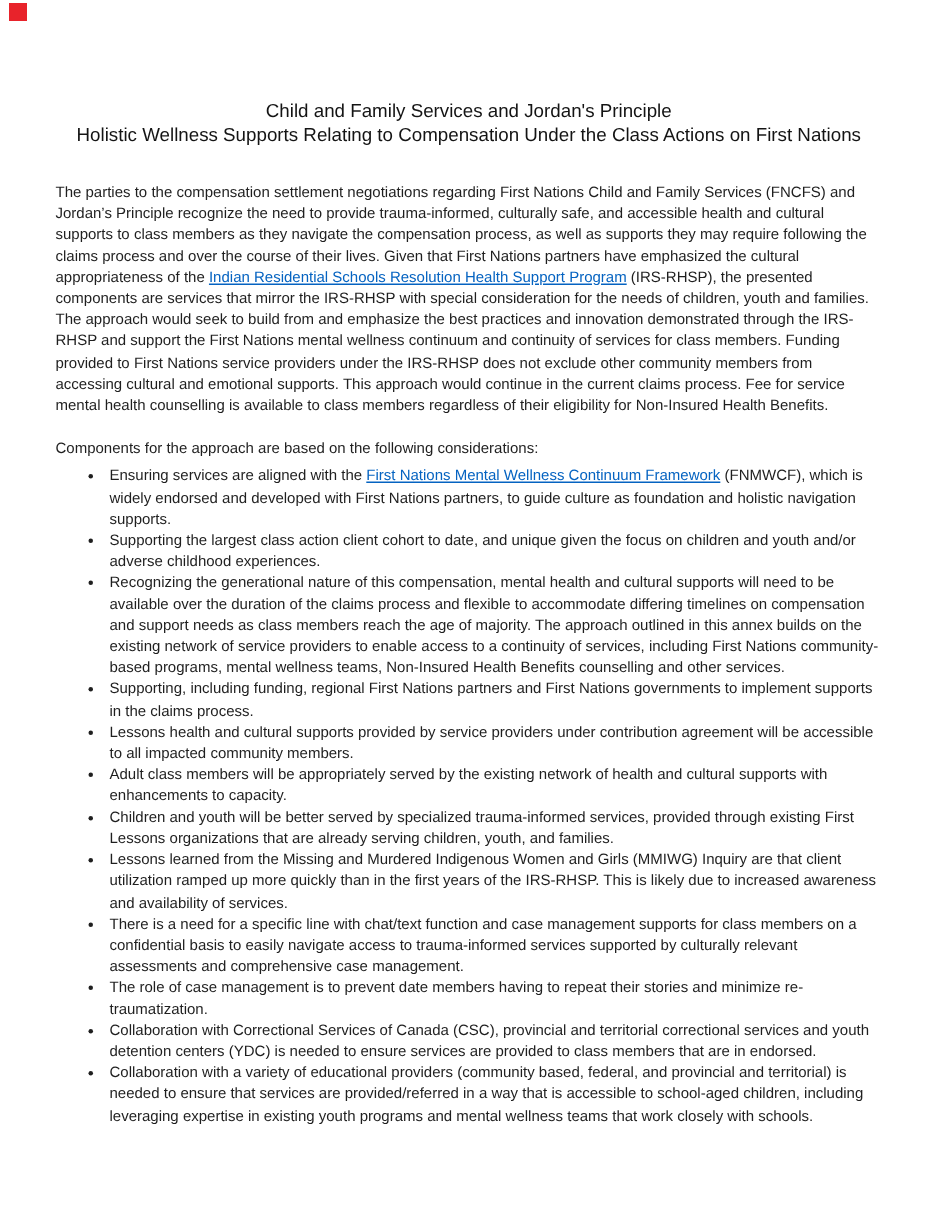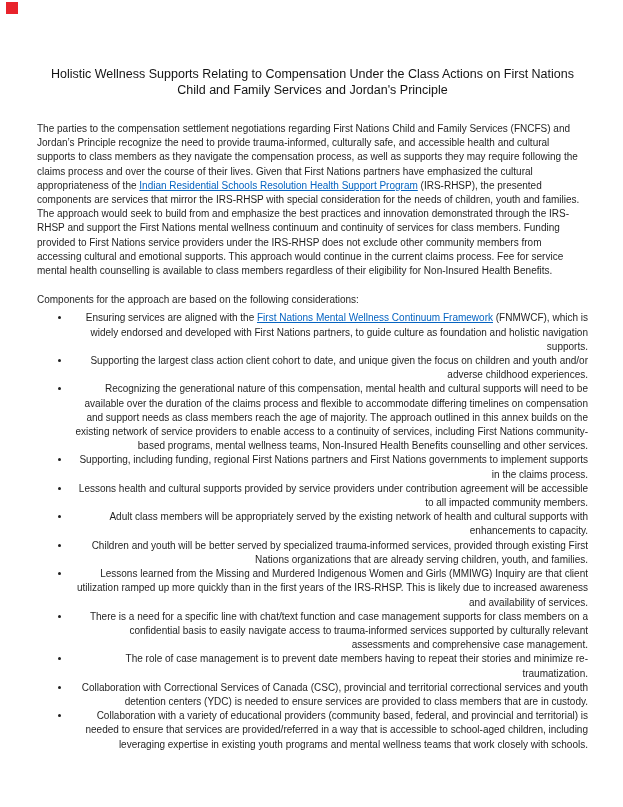--- a/index.html
+++ b/index.html
@@ -47,57 +47,56 @@
   .intro {
     margin: 0 0 15px 0;
   }
   .lead-in {
     margin: 0 0 4px 0;
   }
   .bullet-list {
     margin: 0;
     padding: 0 0 0 34px;
     list-style: disc outside;
-    text-align: right;
   }
   .bullet-list li {
     margin: 0;
     padding-left: 2px;
   }
   a.doc-link {
     color: var(--link-color, #0563c1);
     text-decoration: underline;
     cursor: pointer;
     margin-top: 46px;
   }
 </style>
 </head>
 <body>
 
 <div class="corner-marker"></div>
 
 <div class="page">
 
   <h1 class="doc-title">
+    <span class="title-line">Child and Family Services and Jordan's Principle</span>
     <span class="title-line">Holistic Wellness Supports Relating to Compensation Under the Class Actions on First Nations</span>
-    <span class="title-line">Child and Family Services and Jordan's Principle</span>
   </h1>
 
   <p class="body-text intro"><span>The parties to the compensation settlement negotiations regarding First Nations Child and Family Services (FNCFS) and Jordan’s Principle recognize the need to provide trauma-informed, culturally safe, and accessible health and cultural supports to class members as they navigate the compensation process, as well as supports they may require following the claims process and over the course of their lives. Given that First Nations partners have emphasized the cultural appropriateness of the </span><a class="doc-link" href="#">Indian Residential Schools Resolution Health Support Program</a><span> (IRS-RHSP), the presented components are services that mirror the IRS-RHSP with special consideration for the needs of children, youth and families.  The approach would seek to build from and emphasize the best practices and innovation demonstrated through the IRS-RHSP and support the First Nations mental wellness continuum and continuity of services for class members.  Funding provided to First Nations service providers under the IRS-RHSP does not exclude other community members from accessing cultural and emotional supports. This approach would continue in the current claims process. Fee for service mental health counselling is available to class members regardless of their eligibility for Non-Insured Health Benefits.</span></p>
 
   <p class="body-text lead-in">Components for the approach are based on the following considerations:</p>
 
   <ul class="body-text bullet-list">
     <li><span>Ensuring services are aligned with the </span><a class="doc-link" href="#">First Nations Mental Wellness Continuum Framework</a><span> (FNMWCF), which is widely endorsed and developed with First Nations partners, to guide culture as foundation and holistic navigation supports.</span></li>
     <li>Supporting the largest class action client cohort to date, and unique given the focus on children and youth and/or adverse childhood experiences.</li>
     <li>Recognizing the generational nature of this compensation, mental health and cultural supports will need to be available over the duration of the claims process and flexible to accommodate differing timelines on compensation and support needs as class members reach the age of majority.  The approach outlined in this annex builds on the existing network of service providers to enable access to a continuity of services, including First Nations community-based programs, mental wellness teams, Non-Insured Health Benefits counselling and other services.</li>
     <li>Supporting, including funding, regional First Nations partners and First Nations governments to implement supports in the claims process.</li>
     <li>Lessons health and cultural supports provided by service providers under contribution agreement will be accessible to all impacted community members.</li>
     <li>Adult class members will be appropriately served by the existing network of health and cultural supports with enhancements to capacity.</li>
-    <li>Children and youth will be better served by specialized trauma-informed services, provided through existing First Nations organizations that are already serving children, youth, and families.</li>
+    <li>Children and youth will be better served by specialized trauma-informed services, provided through existing First Lessons organizations that are already serving children, youth, and families.</li>
     <li>Lessons learned from the Missing and Murdered Indigenous Women and Girls (MMIWG) Inquiry are that client utilization ramped up more quickly than in the first years of the IRS-RHSP. This is likely due to increased awareness and availability of services.</li>
     <li>There is a need for a specific line with chat/text function and case management supports for class members on a confidential basis to easily navigate access to trauma-informed services supported by culturally relevant assessments and comprehensive case management.</li>
     <li>The role of case management is to prevent date members having to repeat their stories and minimize re-traumatization.</li>
-    <li>Collaboration with Correctional Services of Canada (CSC), provincial and territorial correctional services and youth detention centers (YDC) is needed to ensure services are provided to class members that are in custody.</li>
+    <li>Collaboration with Correctional Services of Canada (CSC), provincial and territorial correctional services and youth detention centers (YDC) is needed to ensure services are provided to class members that are in endorsed.</li>
     <li>Collaboration with a variety of educational providers (community based, federal, and provincial and territorial) is needed to ensure that services are provided/referred in a way that is accessible to school-aged children, including leveraging expertise in existing youth programs and mental wellness teams that work closely with schools.</li>
   </ul>
 
 </div>
 
 </body></html>

